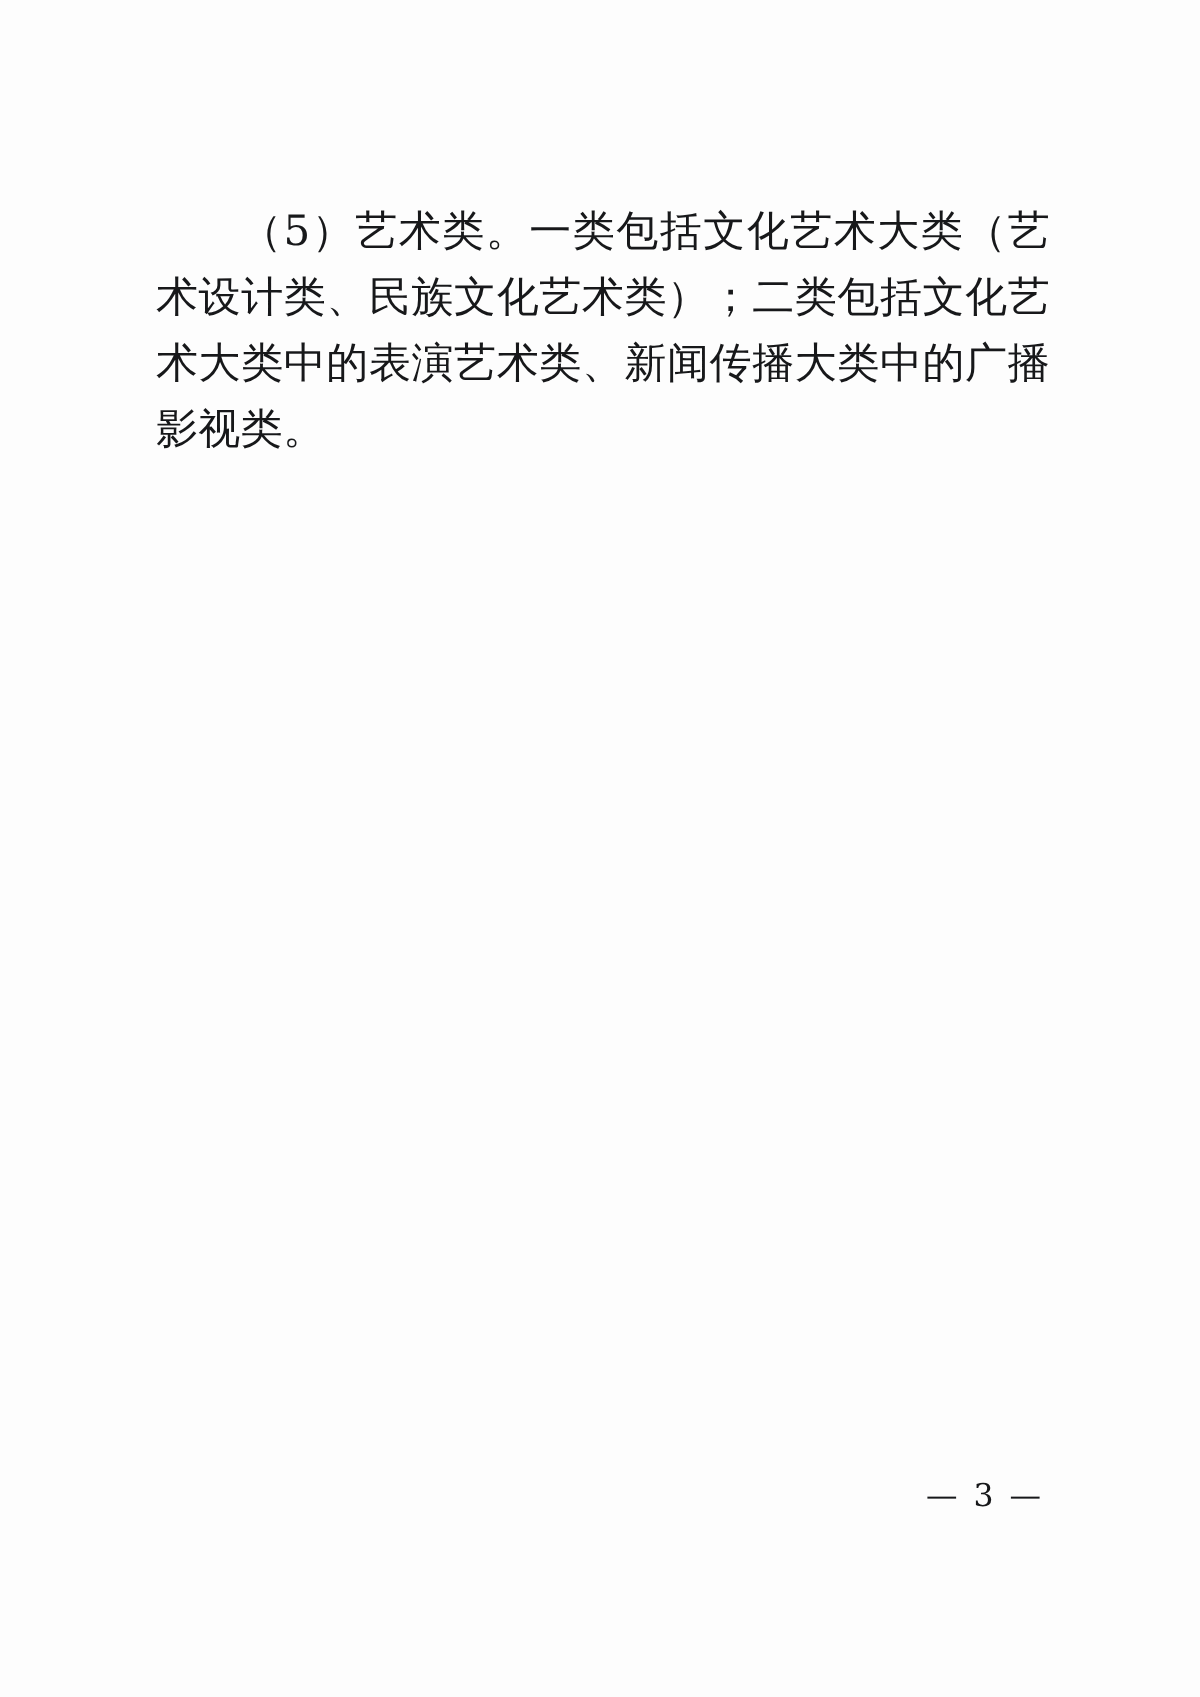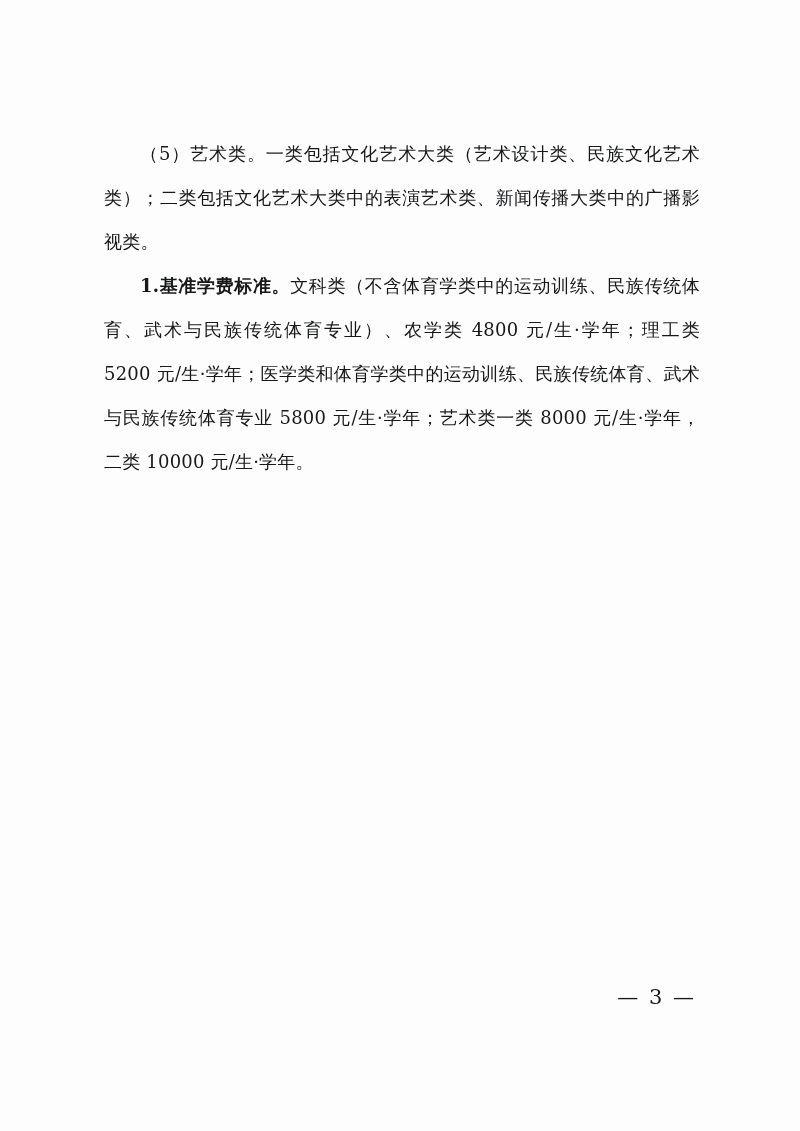--- a/index.html
+++ b/index.html
@@ -24,21 +24,21 @@
     background: #fdfdfd;
   }
   .content {
     position: absolute;
     left: 104px;
     top: 132px;
     width: 596px;
   }
   p.para {
     margin: 0;
-    font-size: 18px;
+    font-size: 28px;
     line-height: 44px;
     text-align: justify;
     text-justify: inter-ideograph;
     letter-spacing: 0.2px;
     color: #17181a;
   }
   p.para.indent {
     text-indent: 2em;
   }
   .bold {
@@ -53,16 +53,15 @@
     letter-spacing: 2px;
     font-family: "DejaVu Serif", "Liberation Serif", serif;
   }
 </style>
 </head>
 <body>
 
 <div class="page">
   <div class="content">
     <p class="para indent"><span>（5）艺术类。一类包括文化艺术大类（艺术设计类、民族文化艺术类）；二类包括文化艺术大类中的表演艺术类、新闻传播大类中的广播影视类。</span></p>
-    <p class="para indent"><span class="bold">1.基准学费标准。</span><span>文科类（不含体育学类中的运动训练、民族传统体育、武术与民族传统体育专业）、农学类 4800 元/生·学年；理工类 5200 元/生·学年；医学类和体育学类中的运动训练、民族传统体育、武术与民族传统体育专业 5800 元/生·学年；艺术类一类 8000 元/生·学年，二类 10000 元/生·学年。</span></p>
   </div>
   <div class="pagenum">— 3 —</div>
 </div>
 
 </body></html>

